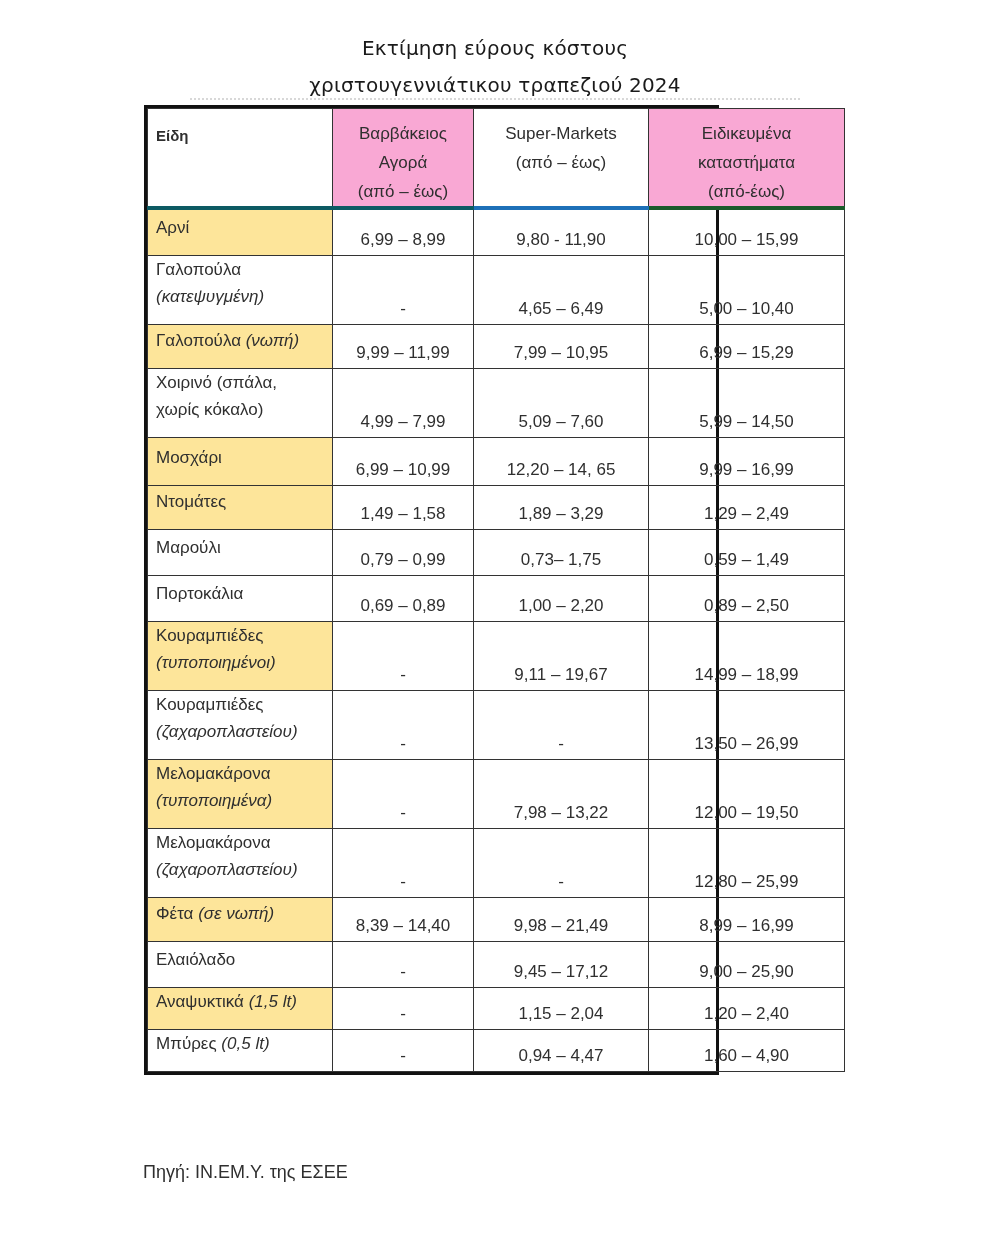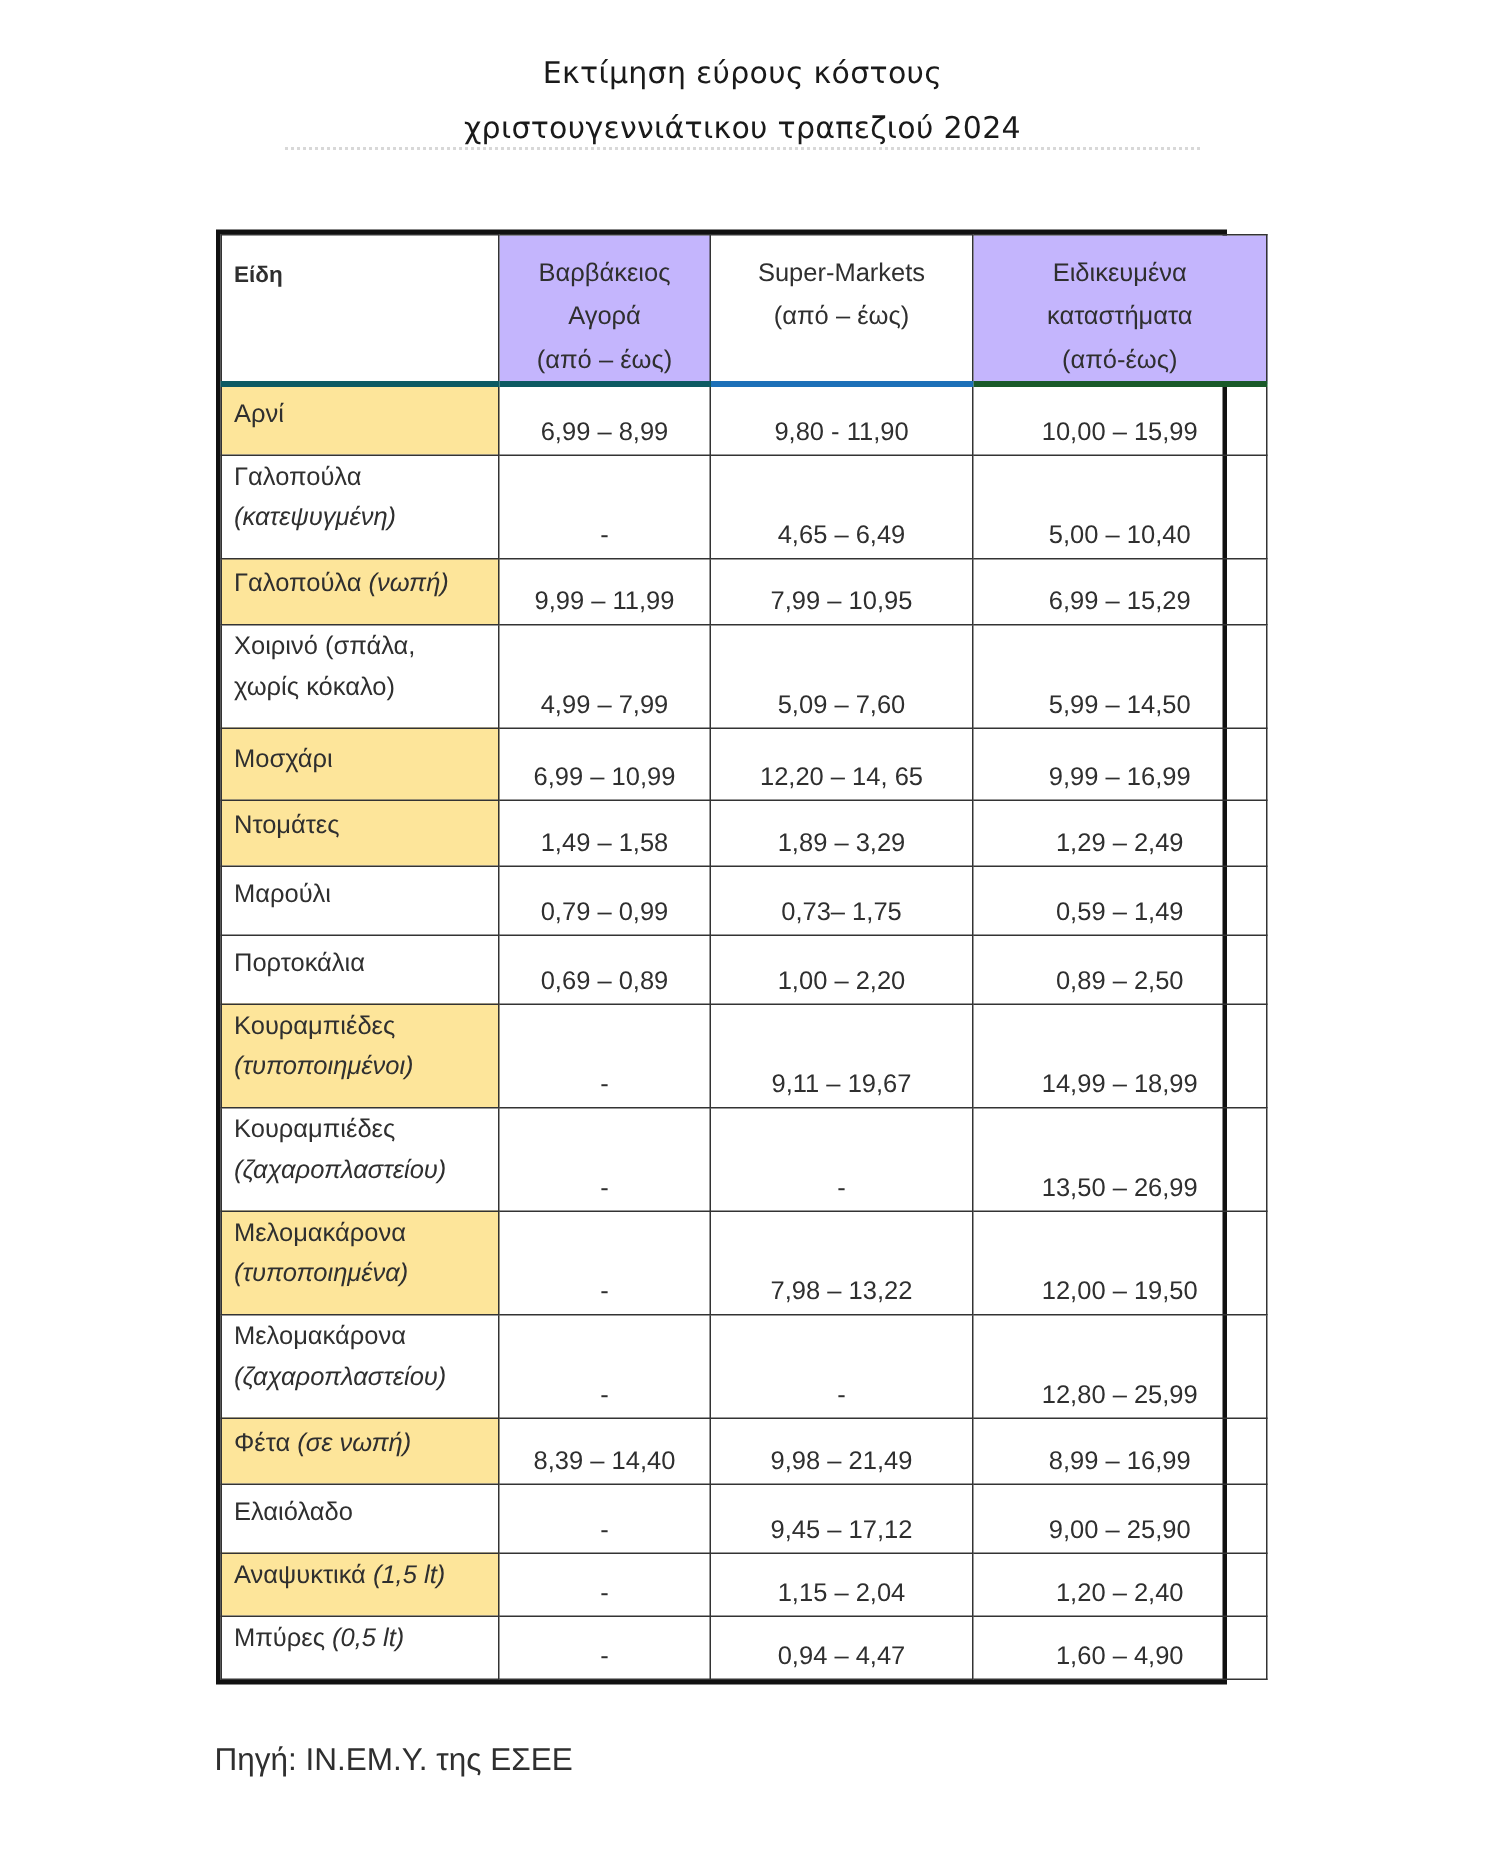--- a/index.html
+++ b/index.html
@@ -2,42 +2,42 @@
 <html><head>
   <meta charset="utf-8">
   <style>
     html, body { margin: 0; padding: 0; background: #ffffff; }
     body { width: 990px; height: 1238px; position: relative; overflow: hidden;
            font-family: "DejaVu Sans", sans-serif; color: #2b2b2b; }
     .title { position: absolute; left: 0; width: 990px; top: 30px; text-align: center;
              font-family: "DejaVu Sans", sans-serif; font-size: 20px; line-height: 37px;
              color: #1a1a1a; font-weight: normal; letter-spacing: 0.2px; }
     .title div { white-space: nowrap; }
-    .tbl-wrap { position: absolute; left: 144px; top: 105px; width: 674px;
-                border: 3px solid #111; box-sizing: border-box; margin-top: 48px; }
+    .tbl-wrap { position: absolute; left: 144px; top: 105px; width: 575px;
+                border: 3px solid #111; box-sizing: border-box; }
     table { border-collapse: collapse; width: 100%; table-layout: fixed;
             font-family: "Liberation Sans", sans-serif; font-size: 17px; color: #2f2f2f; }
     col.c1 { width: 185px; }
     col.c2 { width: 141px; }
     col.c3 { width: 175px; }
     col.c4 { width: 196px; }
     th, td { border: 1px solid #333; padding: 0; vertical-align: bottom; }
     thead th { vertical-align: top; font-weight: normal; text-align: center;
                height: 98px; font-size: 17px; line-height: 29px; padding-top: 10px; box-sizing: border-box; }
     thead th.first { text-align: left; font-weight: bold; padding-left: 8px; font-size: 15px; line-height: 22px; padding-top: 16px; }
-    thead th.gold { background: #c4b5fd; }
+    thead th.gold { background: #f9a8d4; }
     thead th.c-teal { border-bottom: 4px solid #0d5a63; }
     thead th.c-blue { border-bottom: 4px solid #1d70b8; }
     thead th.c-green { border-bottom: 4px solid #1a5a2a; }
     td.item { text-align: left; padding-left: 8px; padding-bottom: 14px; line-height: 27px; }
     td.item.hl { background: #fde59a; }
     td.val { text-align: center; padding-bottom: 2px; line-height: 27px; }
     .sub { font-style: italic; }
     .source { position: absolute; left: 143px; top: 1162px; font-family: "Liberation Sans", sans-serif;
-              font-size: 21px; color: #2f2f2f; }
+              font-size: 18px; color: #2f2f2f; }
     .ghost { position: absolute; left: 190px; top: 98px; width: 610px; height: 4px;
              border-top: 2px dotted #d8d8d8; }
   </style>
 </head>
 <body>
 
 <div class="title">
   <div>Εκτίμηση εύρους κόστους</div>
   <div>χριστουγεννιάτικου τραπεζιού 2024</div>
 </div>

